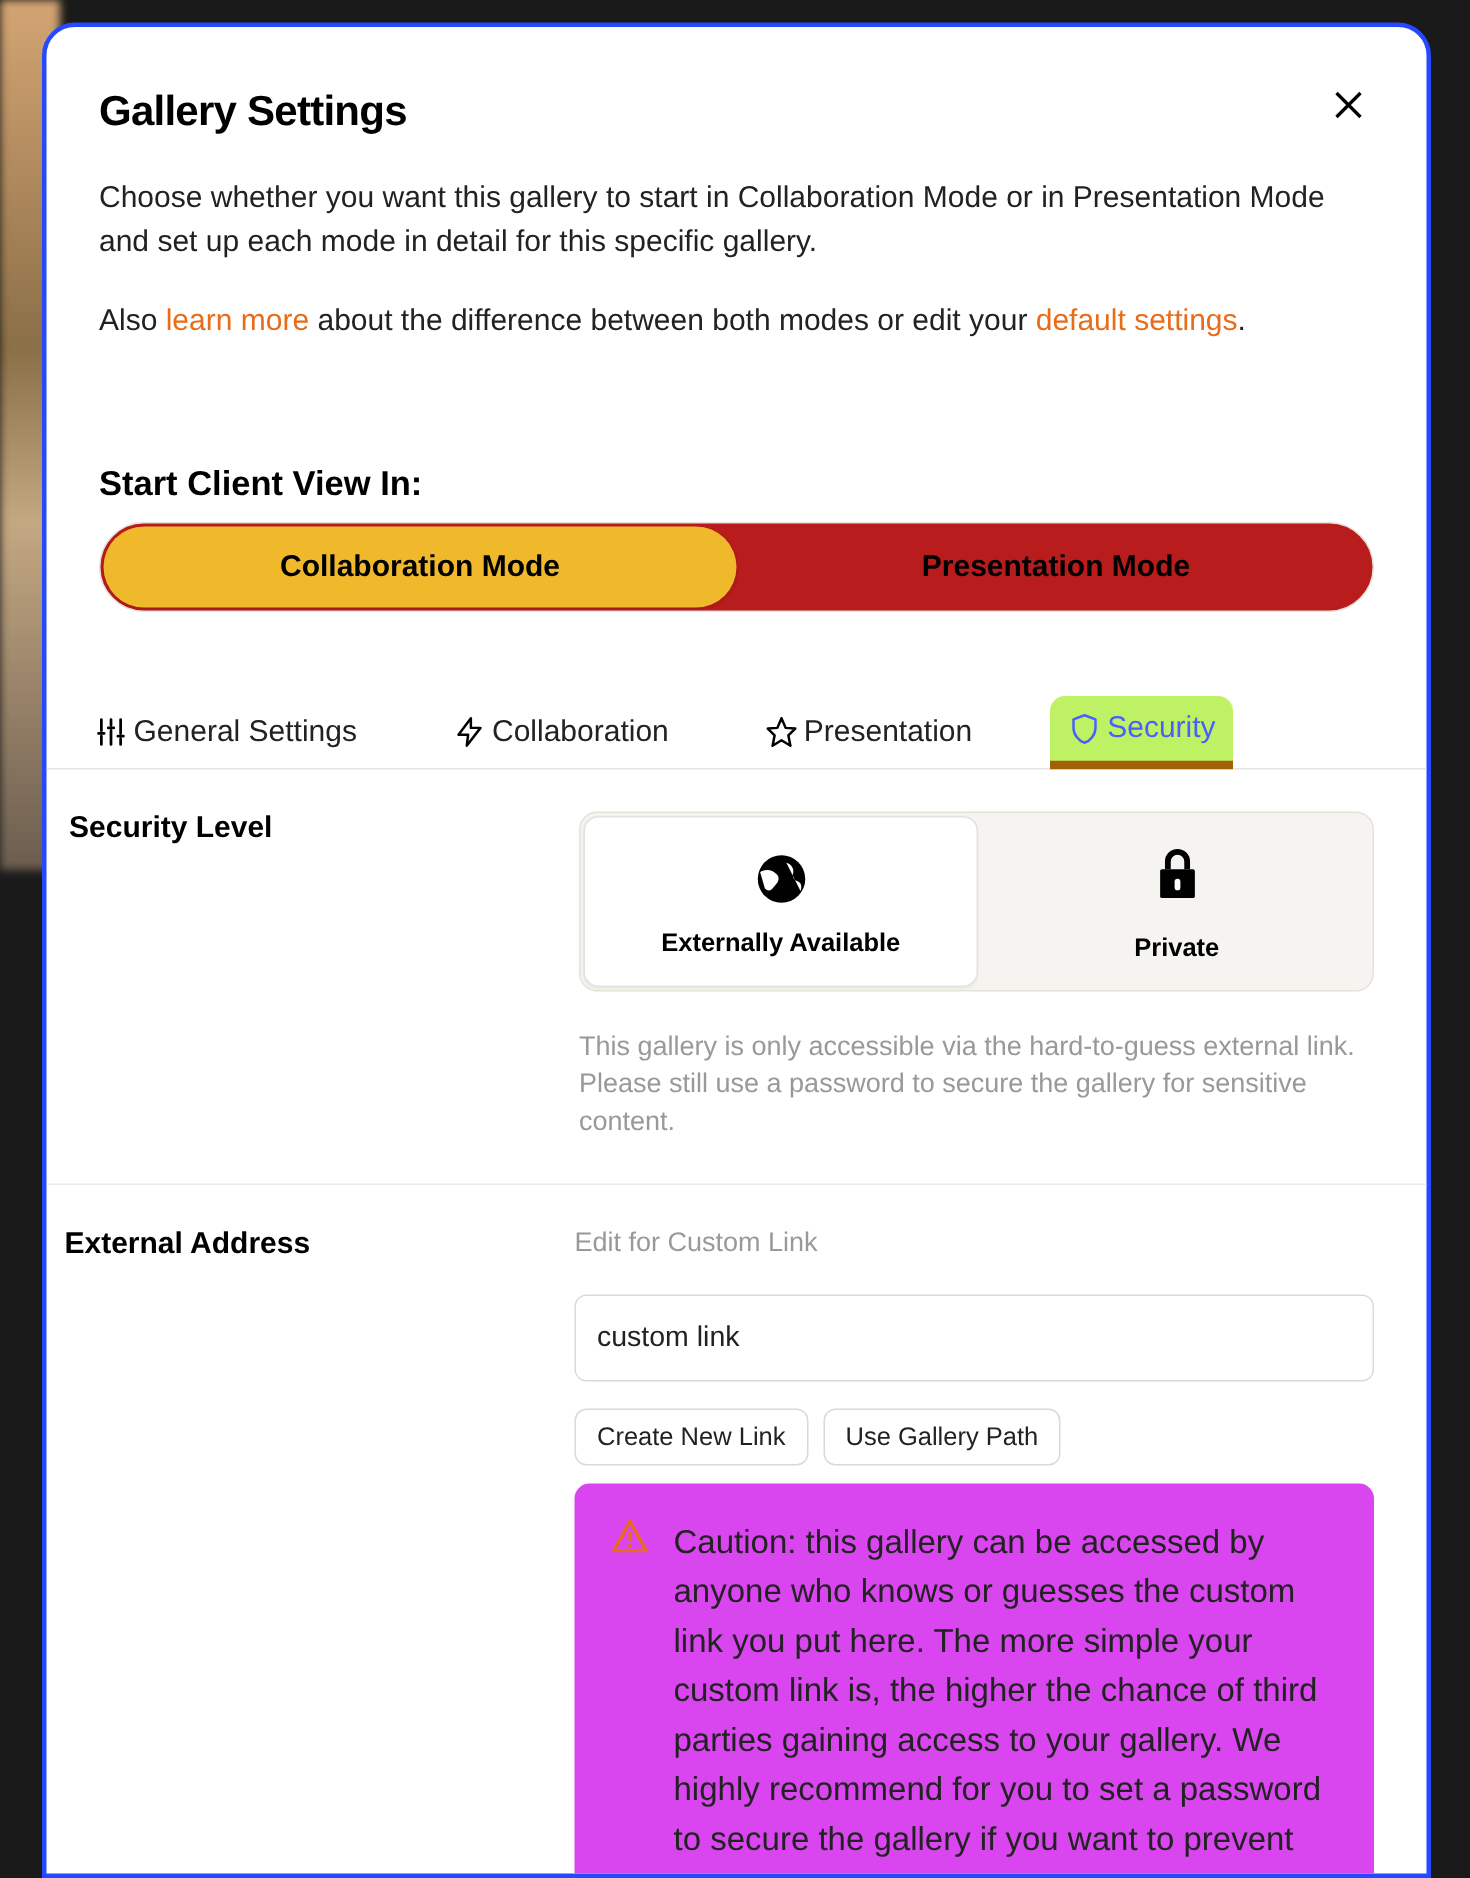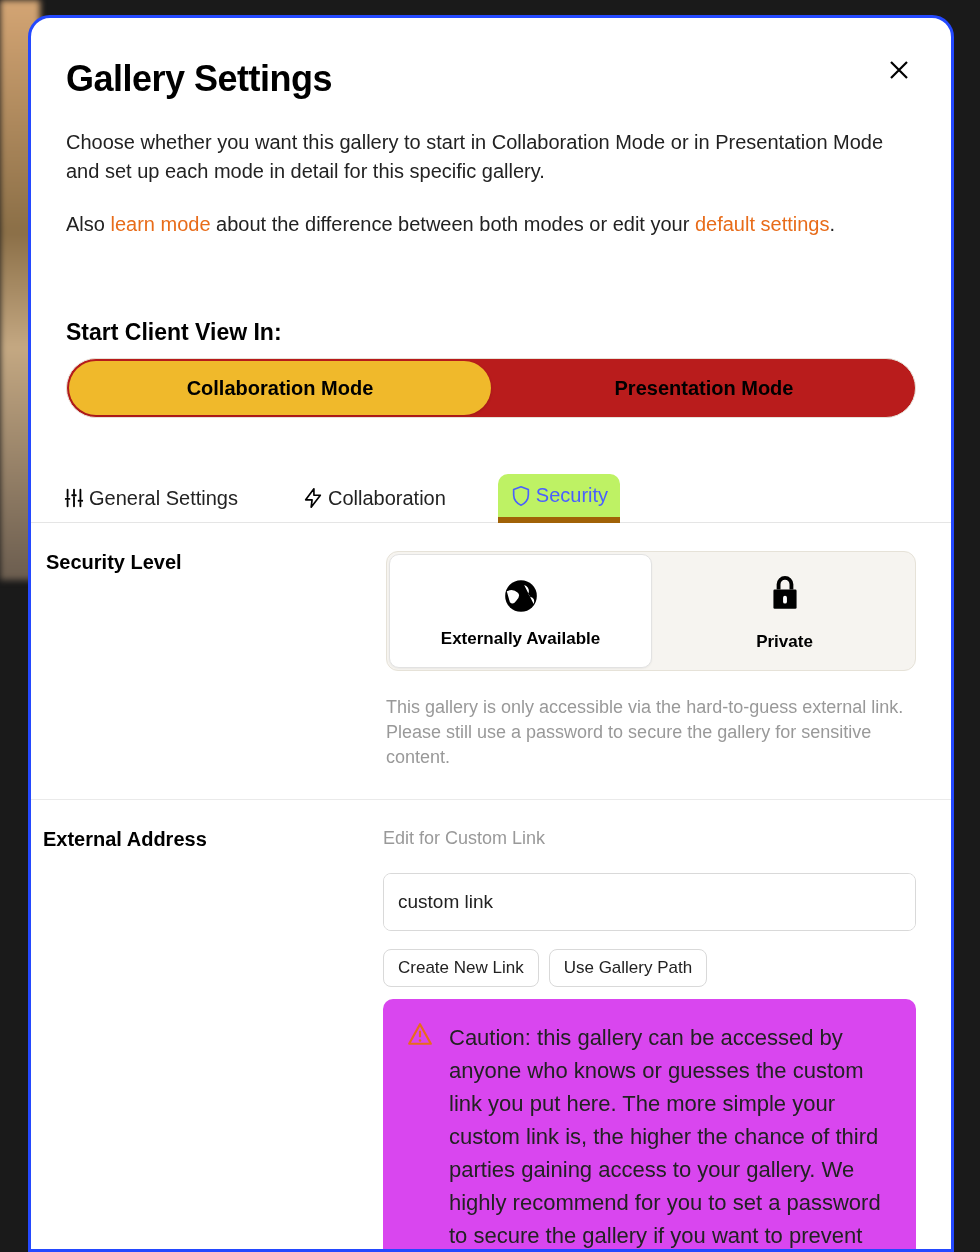--- a/index.html
+++ b/index.html
@@ -9,21 +9,21 @@
   .modal {
     position: absolute;
     top: 15px; left: 28px; right: 26px; bottom: 0;
     background: #fff;
     border: 3px solid #2449ff;
     border-radius: 22px 22px 0 0;
     overflow: hidden;
   }
   .modal-inner { padding: 40px 35px 0 35px; }
   .close-btn { position: absolute; top: 40px; right: 40px; cursor: pointer; }
-  h1 { font-size: 36px; font-weight: 800; color: #000; letter-spacing: -0.5px; }
+  h1 { font-size: 28px; font-weight: 800; color: #000; letter-spacing: -0.5px; }
   .intro { margin-top: 28px; font-size: 20px; line-height: 1.45; color: #222; }
   .sub-intro { margin-top: 24px; font-size: 20px; line-height: 1.45; color: #222; }
   .sub-intro a { color: #e86c1a; text-decoration: none; }
   .start-label { margin-top: 80px; font-size: 23px; font-weight: 800; color: #000; }
   .toggle-wrap {
     margin-top: 12px;
     display: flex;
     background: #b91c1c;
     border: 1px solid #e6e2d8;
     border-radius: 32px;
@@ -135,41 +135,47 @@
 <div class="modal">
   <div class="close-btn">
     <svg width="24" height="24" viewBox="0 0 24 24">
       <path d="M4 4 L20 20 M20 4 L4 20" stroke="#000" stroke-width="2.2" fill="none"></path>
     </svg>
   </div>
   <div class="modal-inner">
     <h1>Gallery Settings</h1>
     <p class="intro">Choose whether you want this gallery to start in Collaboration Mode or in Presentation Mode and set up each mode in detail for this specific gallery.</p>
     <p class="sub-intro">
-      <span>Also </span><a href="#">learn mode</a><span> about the difference between both modes or edit your </span><a href="#">default settings</a><span>.</span>
+      <span>Also </span><a href="#">learn more</a><span> about the difference between both modes or edit your </span><a href="#">default settings</a><span>.</span>
     </p>
 
     <div class="start-label">Start Client View In:</div>
     <div class="toggle-wrap">
       <div class="toggle-opt active">Collaboration Mode</div>
       <div class="toggle-opt">Presentation Mode</div>
     </div>
 
     <div class="tabs">
       <div class="tab">
         <svg viewBox="0 0 24 24">
             <path d="M5 3v8M5 15v6M12 3v4M12 11v10M19 3v10M19 17v4M3 13h4M10 9h4M17 15h4" stroke="#000" stroke-width="2" fill="none" stroke-linecap="round"></path>
           </svg>
         <span>General Settings</span>
       </div>
       <div class="tab">
         <svg viewBox="0 0 24 24">
             <path d="M13 2 L4 14 H11 L10 22 L20 9 H13 Z" stroke="#000" stroke-width="1.8" fill="none" stroke-linejoin="round"></path>
           </svg>
         <span>Collaboration</span>
+      </div>
+      <div class="tab">
+        <svg viewBox="0 0 24 24">
+            <path d="M12 2 L15 9 L22 9.5 L17 14.5 L18.5 22 L12 18 L5.5 22 L7 14.5 L2 9.5 L9 9 Z" stroke="#000" stroke-width="1.8" fill="none" stroke-linejoin="round"></path>
+          </svg>
+        <span>Presentation</span>
       </div>
       <div class="tab active">
         <svg viewBox="0 0 24 24">
             <path d="M12 2 L20 5 V11 C20 16 16.5 20.5 12 22 C7.5 20.5 4 16 4 11 V5 Z" stroke="#4a5fff" stroke-width="1.8" fill="none" stroke-linejoin="round"></path>
           </svg>
         <span>Security</span>
       </div>
     </div>
 
     <div class="section">

